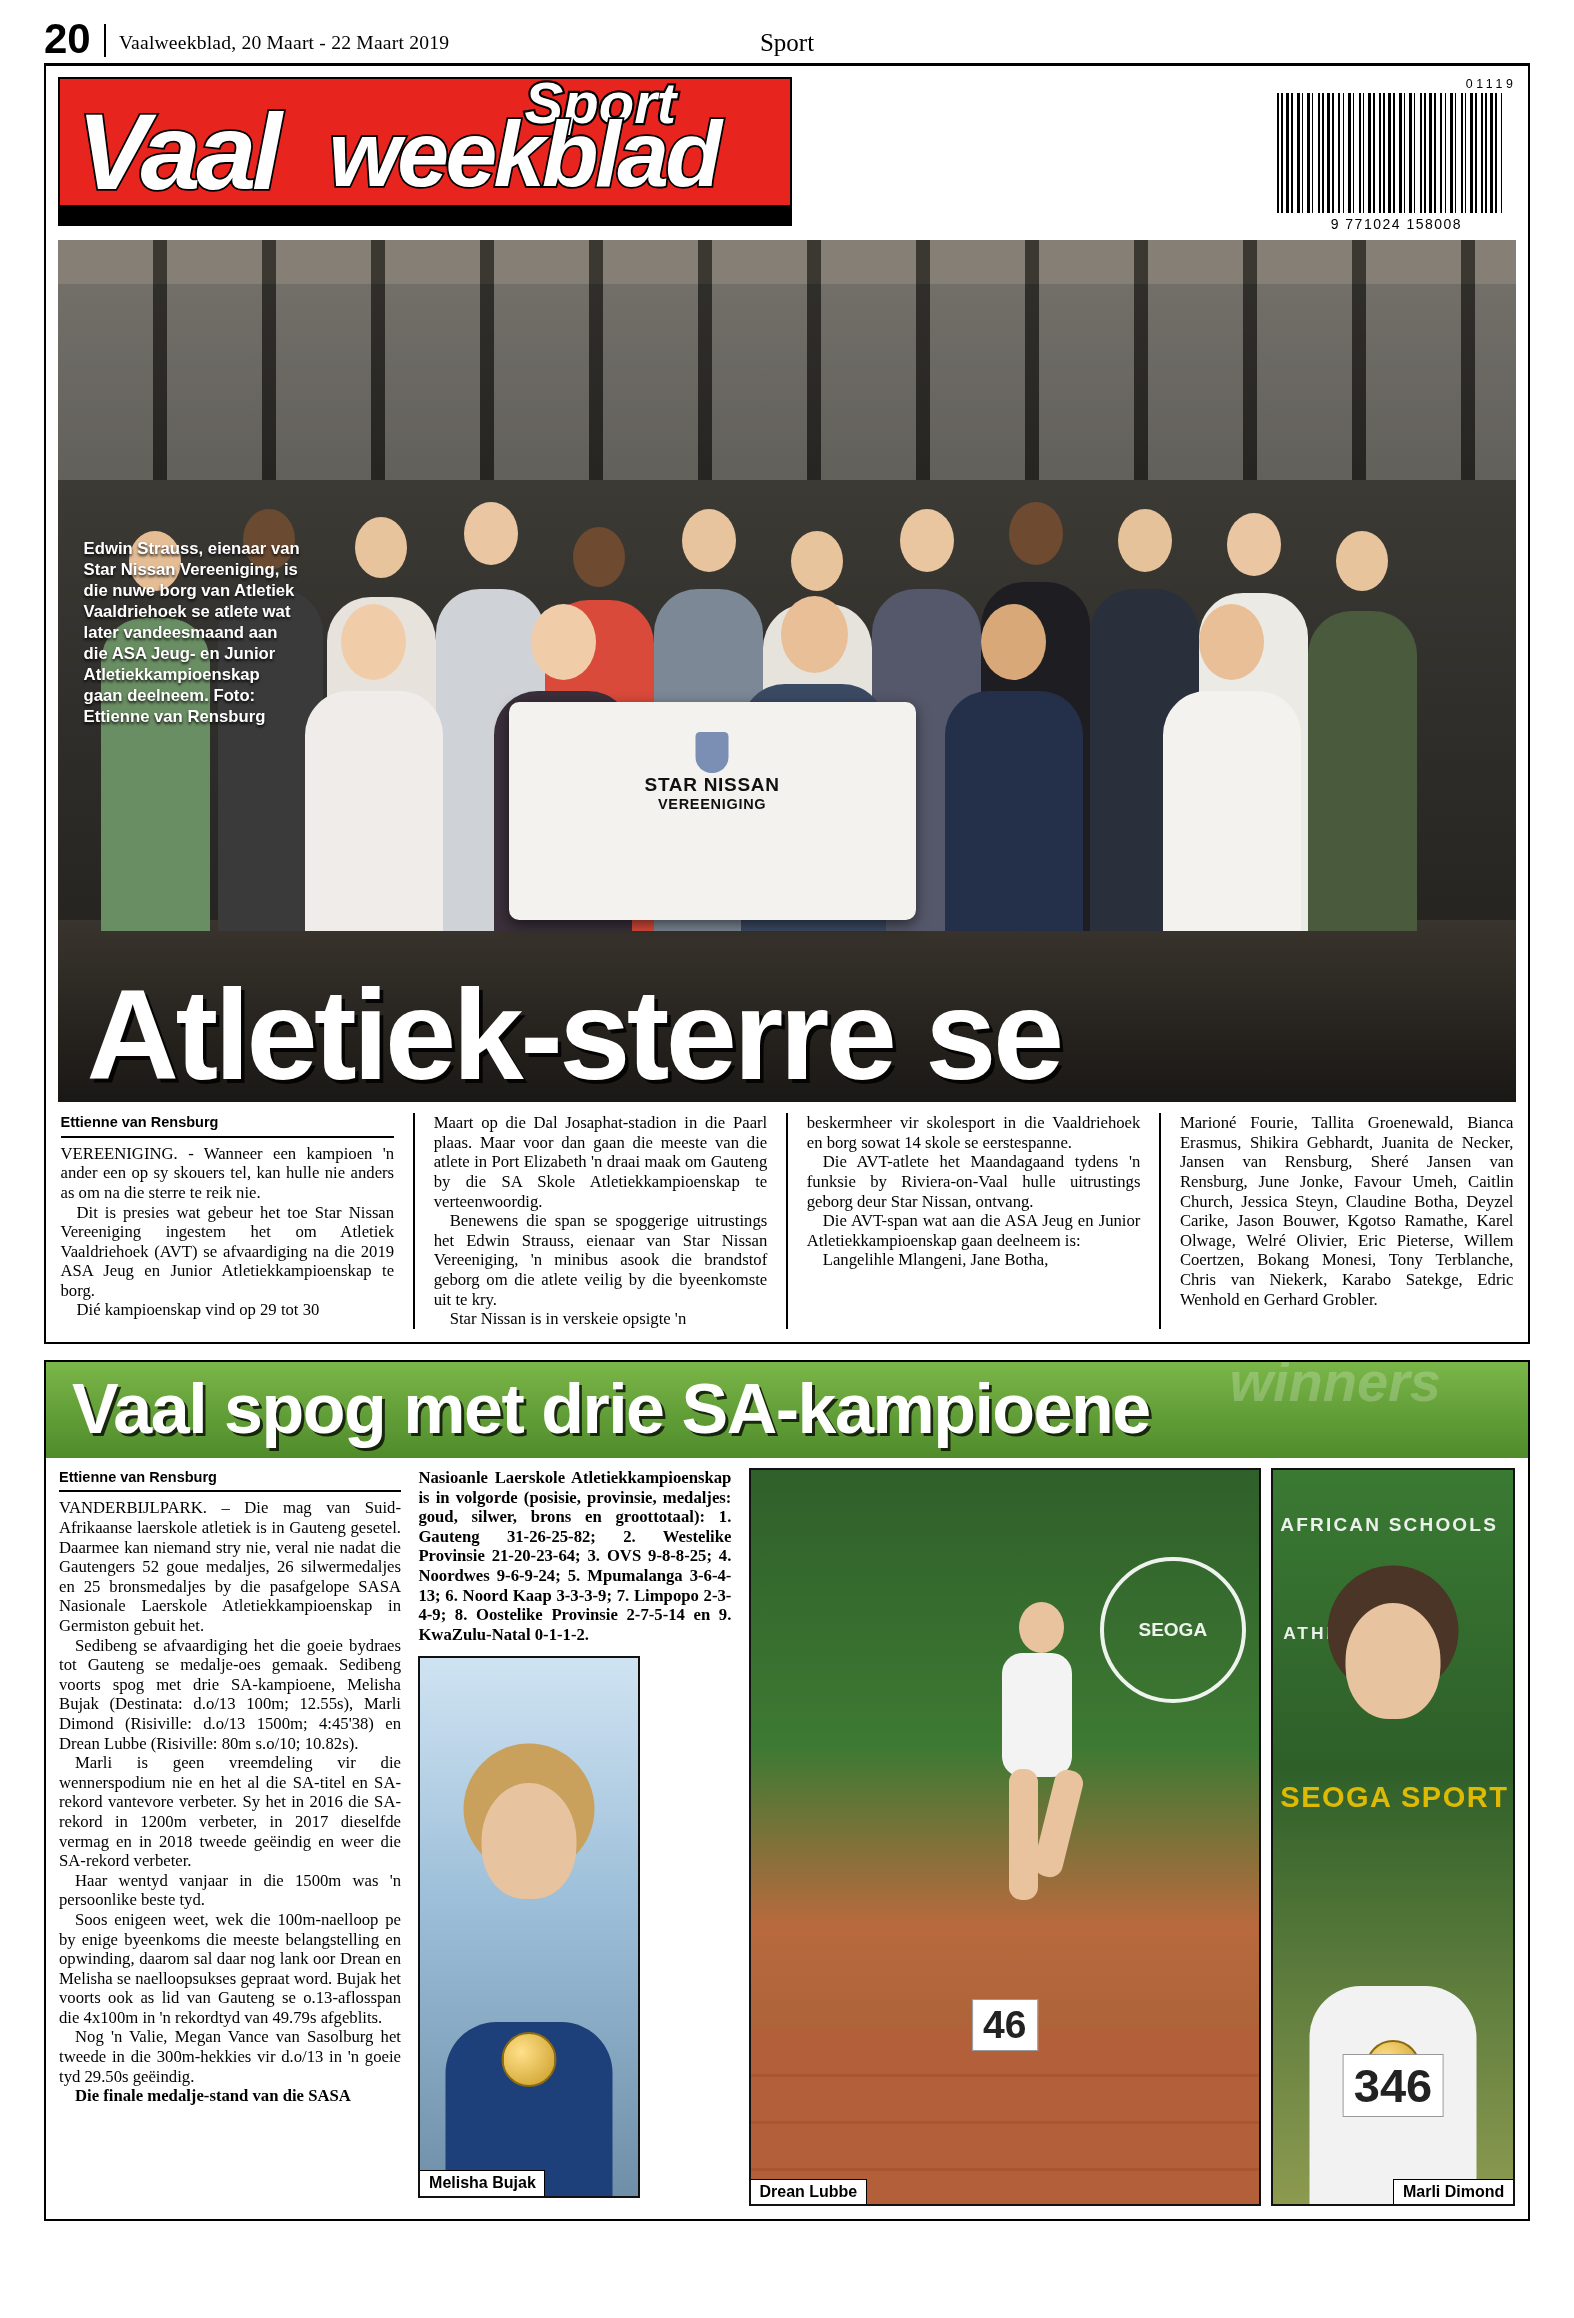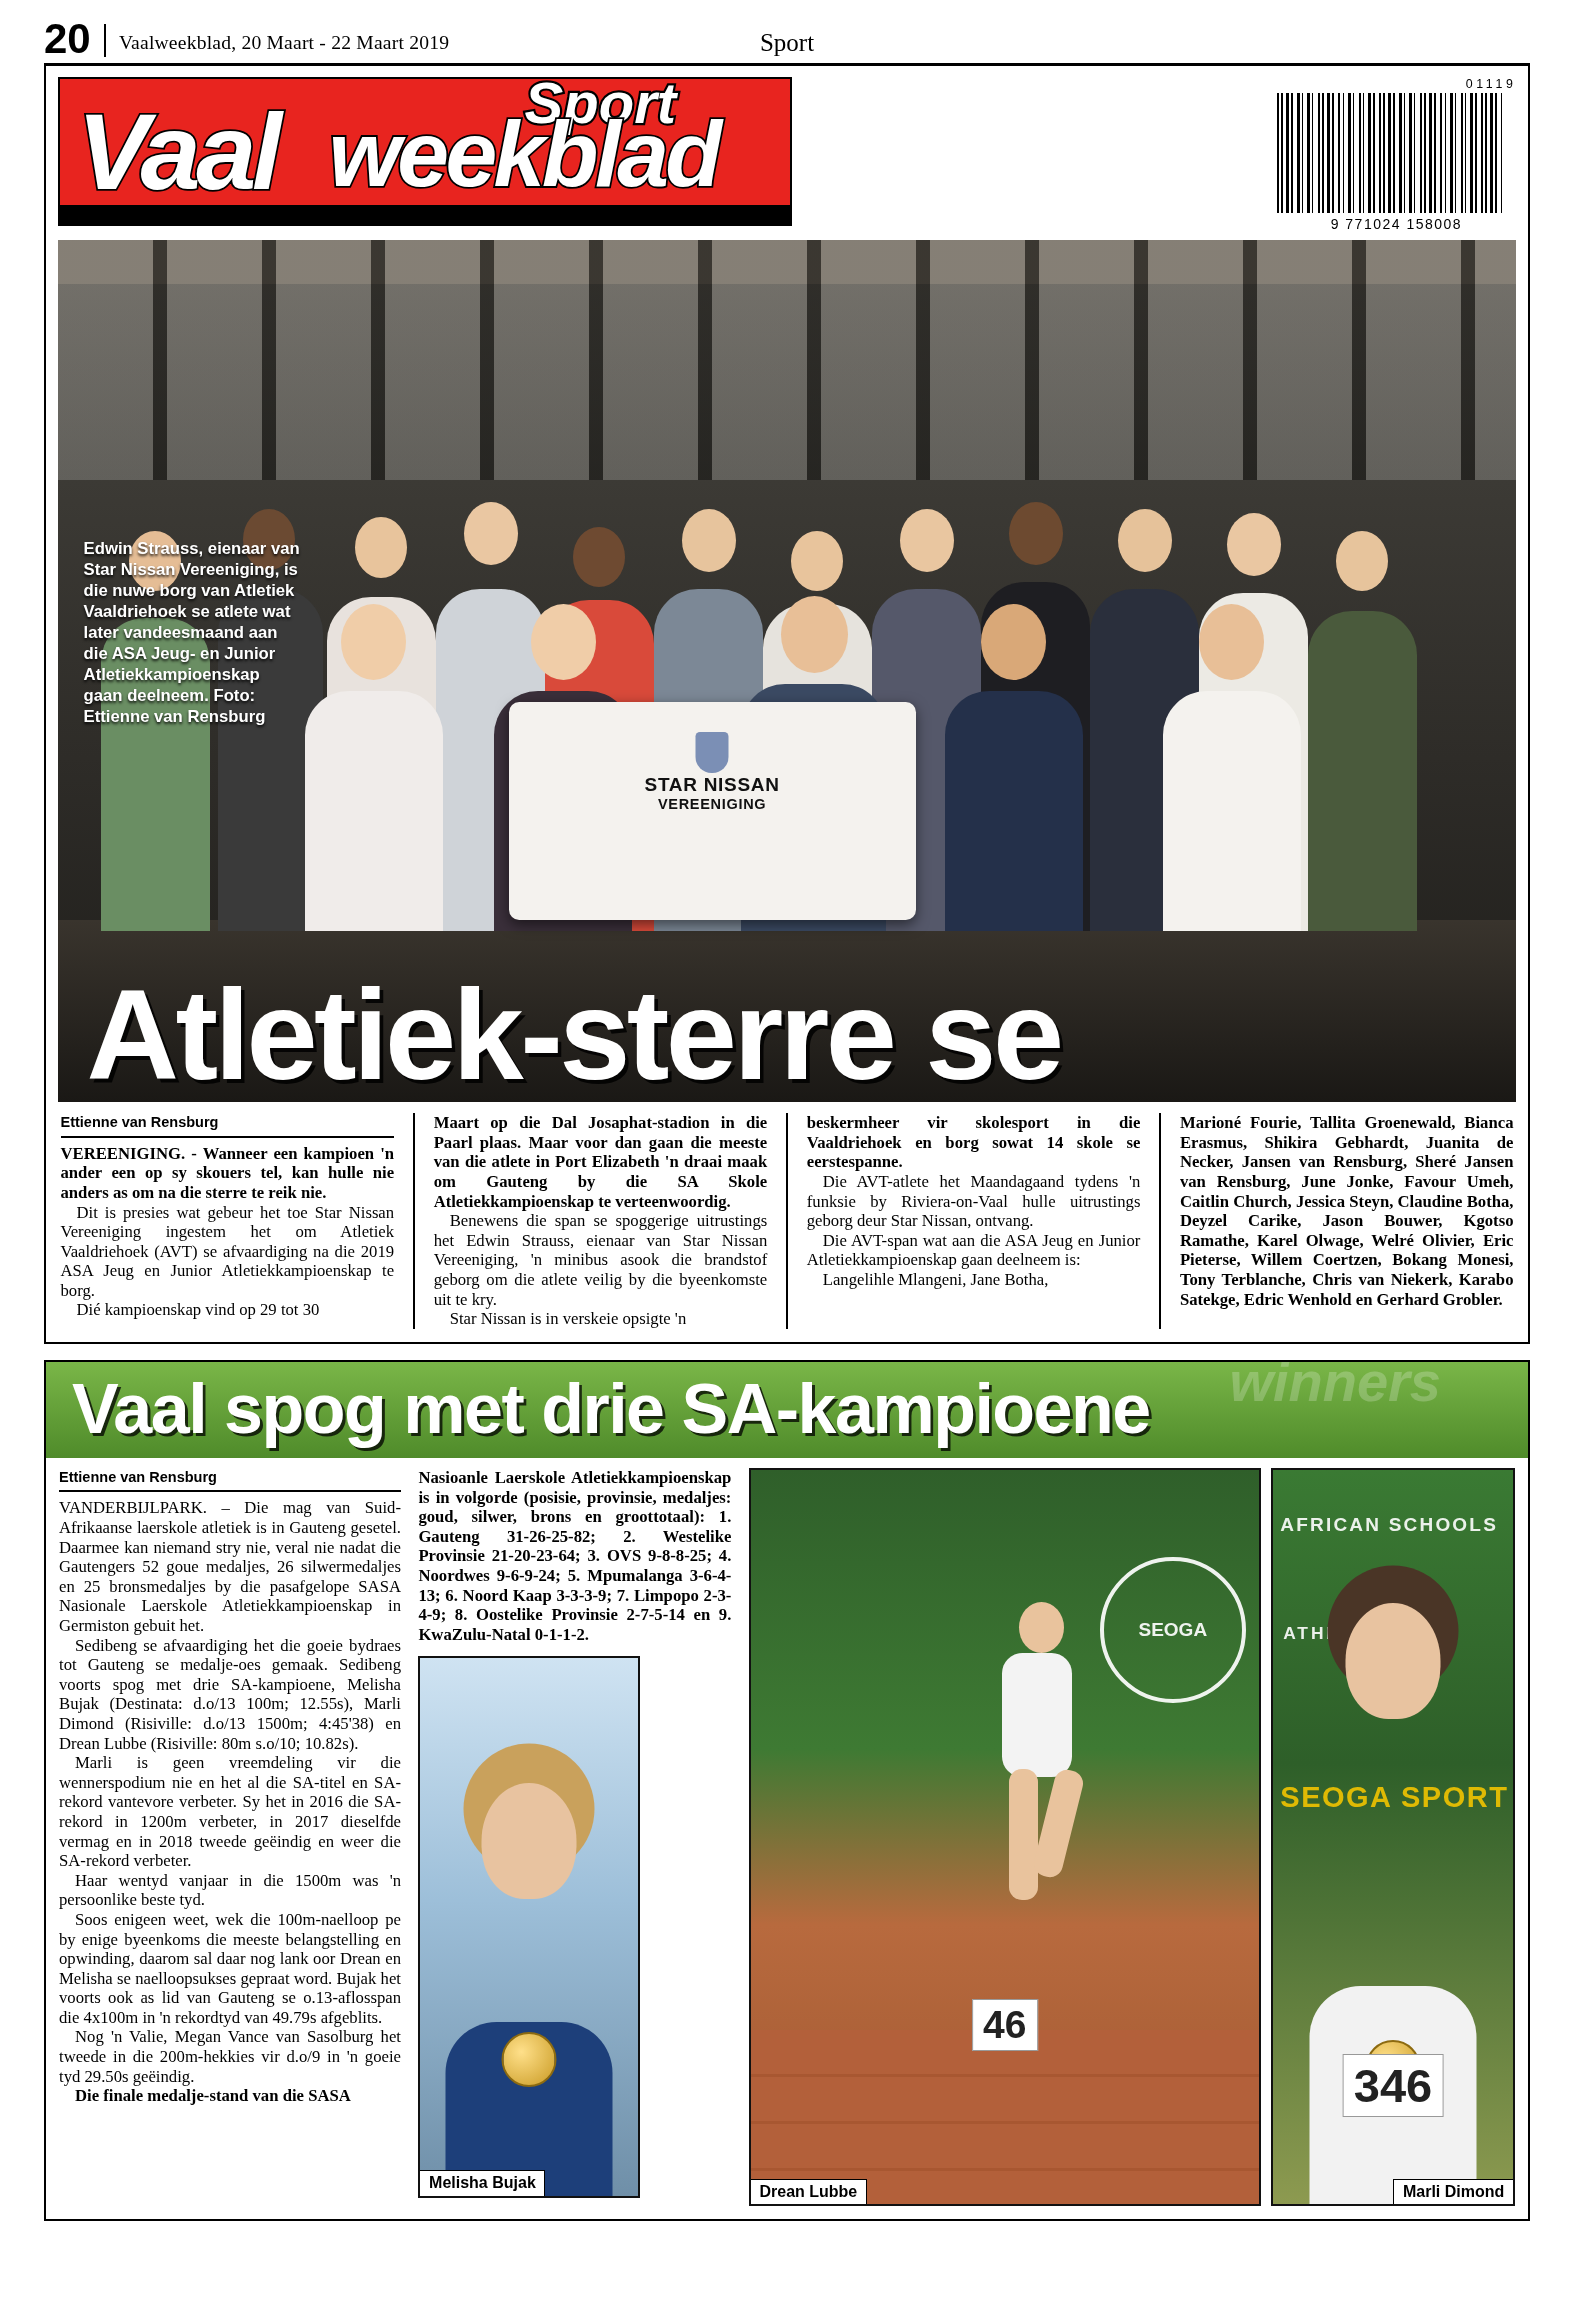--- a/index.html
+++ b/index.html
@@ -47,21 +47,21 @@
 
   .caption{position:absolute;left:26px;top:298px;width:218px;color:#fff;font-family:"Liberation Sans",sans-serif;font-weight:bold;font-size:16.7px;line-height:21px;text-shadow:0 1.5px 2.9px rgba(0,0,0,.9);}
 
   .headline{position:absolute;left:29px;right:29px;bottom:8.7px;font-family:"Liberation Sans",sans-serif;font-weight:bold;font-size:128px;line-height:116px;color:#fff;letter-spacing:-3.6px;text-shadow:3.6px 3.6px 0 rgba(0,0,0,.85);}
 
   
   .byline{font-family:"Liberation Sans",sans-serif;font-weight:bold;font-size:14.5px;border-bottom:2.2px solid #000;padding-bottom:2.9px;margin-bottom:6px;}
   .cols{display:flex;gap:19px;padding:11.6px 14.5px 13px 14.5px;}
   .col{flex:1;font-size:16.7px;line-height:19.6px;text-align:justify;}
   .col p{margin:0 0 0 0;text-indent:16px;}
-  .col p.first{text-indent:0;font-weight:bold;}
+  .col p.first{text-indent:0;}
   .colrule{width:1.5px;background:#000;}
 
   
   .article2{border:2.9px solid #000;margin-top:16px;position:relative;background:#fff;}
   .greenband{position:relative;height:96px;background:linear-gradient(180deg,#7ab648,#4f8b2a);overflow:hidden;}
   .greenband .ghost{position:absolute;right:87px;top:-13px;font-family:"Liberation Sans",sans-serif;font-weight:bold;font-size:56px;color:rgba(255,255,255,.22);font-style:italic;}
   .band-title{position:absolute;left:26px;top:7.3px;font-family:"Liberation Sans",sans-serif;font-weight:bold;font-size:70px;line-height:80px;color:#fff;letter-spacing:-1.5px;text-shadow:2.9px 2.9px 0 rgba(0,0,0,.75);}
   .b2{display:flex;gap:17.4px;padding:10.2px 13px 13px 13px;}
   .b2col{width:342px;font-size:16.7px;line-height:19.6px;text-align:justify;}
   .b2col p{margin:0;text-indent:16px;}
@@ -219,21 +219,21 @@
     </div>
 
     <div class="b2">
       <div class="b2col">
         <div class="byline">Ettienne van Rensburg</div>
         <p class="first">VANDERBIJLPARK. – Die mag van Suid-Afrikaanse laerskole atletiek is in Gauteng gesetel. Daarmee kan niemand stry nie, veral nie nadat die Gautengers 52 goue medaljes, 26 silwermedaljes en 25 bronsmedaljes by die pasafgelope SASA Nasionale Laerskole Atletiekkampioenskap in Germiston gebuit het.</p>
         <p>Sedibeng se afvaardiging het die goeie bydraes tot Gauteng se medalje-oes gemaak. Sedibeng voorts spog met drie SA-kampioene, Melisha Bujak (Destinata: d.o/13 100m; 12.55s), Marli Dimond (Risiville: d.o/13 1500m; 4:45'38) en Drean Lubbe (Risiville: 80m s.o/10; 10.82s).</p>
         <p>Marli is geen vreemdeling vir die wennerspodium nie en het al die SA-titel en SA-rekord vantevore verbeter. Sy het in 2016 die SA-rekord in 1200m verbeter, in 2017 dieselfde vermag en in 2018 tweede geëindig en weer die SA-rekord verbeter.</p>
         <p>Haar wentyd vanjaar in die 1500m was 'n persoonlike beste tyd.</p>
         <p>Soos enigeen weet, wek die 100m-naelloop pe by enige byeenkoms die meeste belangstelling en opwinding, daarom sal daar nog lank oor Drean en Melisha se naelloopsukses gepraat word. Bujak het voorts ook as lid van Gauteng se o.13-aflosspan die 4x100m in 'n rekordtyd van 49.79s afgeblits.</p>
-        <p>Nog 'n Valie, Megan Vance van Sasolburg het tweede in die 200m-hekkies vir d.o/9 in 'n goeie tyd 29.50s geëindig.</p>
+        <p>Nog 'n Valie, Megan Vance van Sasolburg het tweede in die 300m-hekkies vir d.o/13 in 'n goeie tyd 29.50s geëindig.</p>
         <p class="lead">Die finale medalje-stand van die SASA</p>
       </div>
 
       <div class="b2col" style="width:313px;">
         <p class="first lead">Nasioanle Laerskole Atletiekkampioenskap is in volgorde (posisie, provinsie, medaljes: goud, silwer, brons en groottotaal): 1. Gauteng 31-26-25-82; 2. Westelike Provinsie 21-20-23-64; 3. OVS 9-8-8-25; 4. Noordwes 9-6-9-24; 5. Mpumalanga 3-6-4-13; 6. Noord Kaap 3-3-3-9; 7. Limpopo 2-3-4-9; 8. Oostelike Provinsie 2-7-5-14 en 9. KwaZulu-Natal 0-1-1-2.</p>
 
         <div class="photo ph-melisha" style="height:538px;margin-top:11.6px;">
           <div class="girlhair"></div>
           <div class="girlface"></div>
           <div class="torso"></div>

